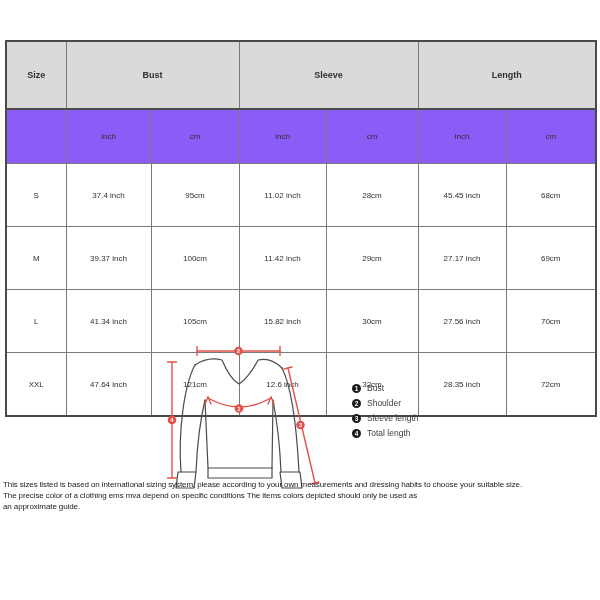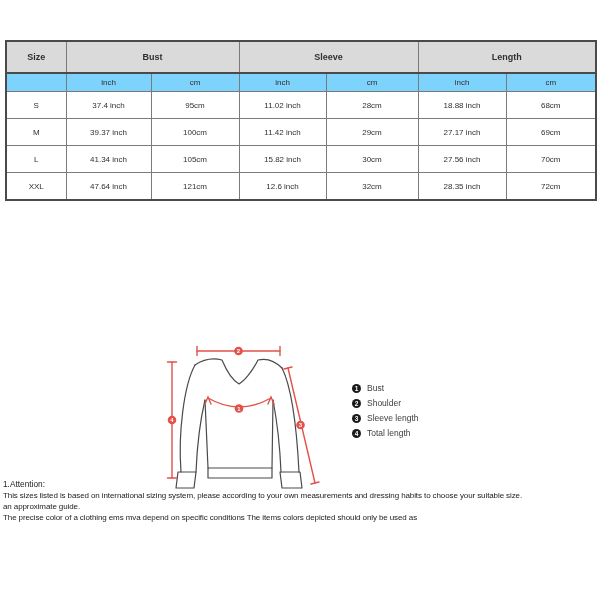--- a/index.html
+++ b/index.html
@@ -8,28 +8,28 @@
     font-family:"Liberation Sans",sans-serif;overflow:hidden;
   }
   
   .size-table{
     position:absolute;left:5px;top:40px;width:590px;
     border-collapse:collapse;table-layout:fixed;
     border:2px solid #4a4a4a;
   }
   .size-table th,.size-table td{
     border:1px solid #7a7a7a;text-align:center;vertical-align:middle;
-    color:#303030;padding:0;overflow:hidden;
+    color:#303030;padding:18px;overflow:hidden;
   }
   .size-table thead tr.group-row th{
     height:30px;background:#dadada;font-size:9px;font-weight:bold;
     border-bottom:2px solid #4a4a4a;
   }
   .size-table thead tr.unit-row th{
-    height:17px;background:#7dd3fc;font-size:8px;font-weight:normal;
+    height:17px;background:#8b5cf6;font-size:8px;font-weight:normal;
   }
   .size-table tbody td{height:26px;font-size:8px;background:#ffffff;}
   .size-table tfoot td{
     background:#ffffff;font-family:"Liberation Mono",monospace;
     font-weight:bold;font-size:8px;color:#111111;
   }
   .size-table tfoot tr.conv-row td{height:14px;}
   .size-table tfoot tr.note-row td{height:25px;}
   
   .sweater-svg{position:absolute;left:156px;top:333px;}
@@ -77,21 +77,21 @@
       <th>cm</th>
     </tr>
   </thead>
   <tbody>
     <tr>
       <td>S</td>
       <td>37.4 inch</td>
       <td>95cm</td>
       <td>11.02 inch</td>
       <td>28cm</td>
-      <td>18.88 inch</td>
+      <td>45.45 inch</td>
       <td>68cm</td>
     </tr>
     <tr>
       <td>M</td>
       <td>39.37 inch</td>
       <td>100cm</td>
       <td>11.42 inch</td>
       <td>29cm</td>
       <td>27.17 inch</td>
       <td>69cm</td>
@@ -182,17 +182,16 @@
     <span class="legend-bullet">3</span>
     <span class="legend-label">Sleeve length</span>
   </div>
   <div class="legend-item">
     <span class="legend-bullet">4</span>
     <span class="legend-label">Total length</span>
   </div>
 </div>
 
 <div class="notes">
-  <div class="note-title">1.Attention:</div>
   <div class="note-line">This sizes listed is based on international sizing system, please according to your own measurements and dressing habits to choose your suitable size.</div>
+  <div class="note-line">The precise color of a clothing ems mva depend on specific conditions The items colors depicted should only be used as</div>
   <div class="note-line">an approximate guide.</div>
-  <div class="note-line">The precise color of a clothing ems mva depend on specific conditions The items colors depicted should only be used as</div>
 </div>
 
 </body></html>

